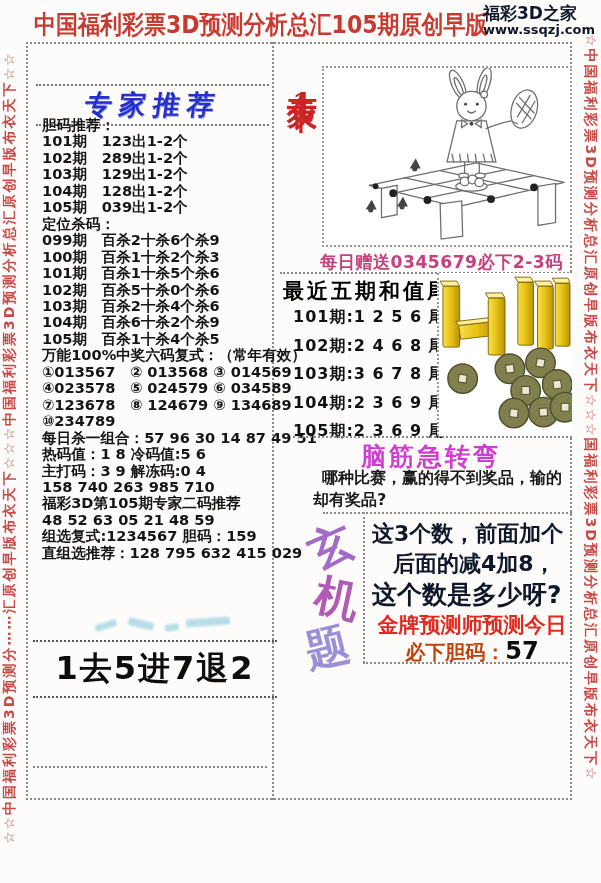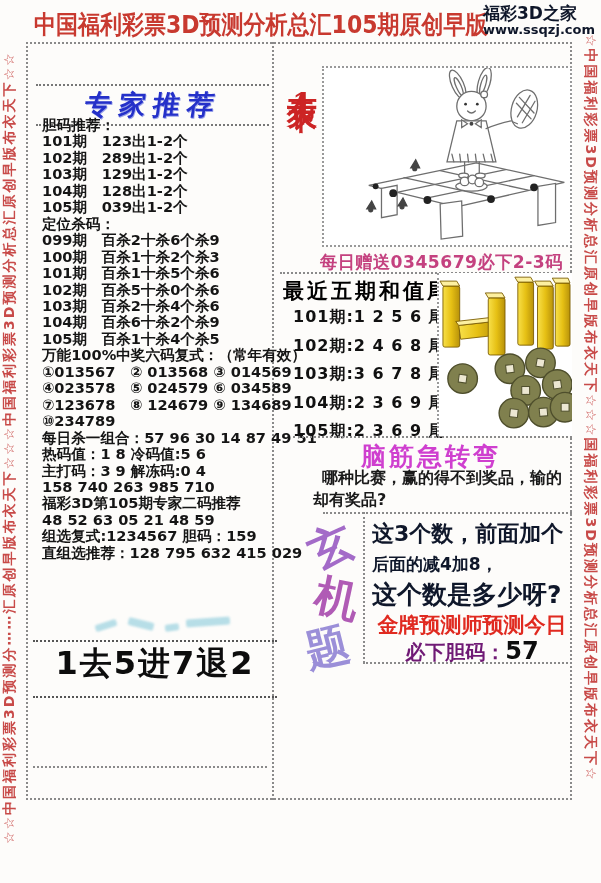--- a/index.html
+++ b/index.html
@@ -52,21 +52,21 @@
     text-shadow:1px 1px 0 #9aa2e8;
   }
   .left-lines { left:42px; top:117px; width:234px; }
   .left-lines .ln {
     font-size:14.6px; line-height:16.45px; font-weight:bold;
     white-space:nowrap; color:#151515;
   }
   .slogan-box {
     left:33px; top:640px; width:244px; height:58px;
     border-top:2px dotted #555; border-bottom:2px dotted #555;
-    display:flex; align-items:flex-start; justify-content:center;
+    display:flex; align-items:center; justify-content:center;
   }
   .slogan { font-size:32px; font-weight:bold; color:#0d0d0d; letter-spacing:2px; }
   .wm { background:#7fc6d8; opacity:.55; filter:blur(1px); border-radius:2px; }
   .left-endline { left:33px; top:766px; width:234px; }
 
   
   .buyi {
     left:284px; top:70px; width:36px; height:190px;
     writing-mode:vertical-rl; text-orientation:upright;
     font-size:30px; font-weight:bold; color:#cc2424; letter-spacing:4px;
@@ -97,25 +97,25 @@
     font-size:44px; font-weight:bold; line-height:50px; display:block;
     font-family:"DejaVu Serif","Liberation Serif",serif;
   }
   .xuanji .xc:nth-child(1){ color:#a36bc8; transform:rotate(-24deg) translateX(10px); }
   .xuanji .xc:nth-child(2){ color:#b05bb5; transform:rotate(12deg) translateX(16px); }
   .xuanji .xc:nth-child(3){ color:#9b8fd8; transform:rotate(-14deg) translateX(6px); }
   .riddle-box-left { left:363px; top:512px; height:151px; }
   .purple-lines { left:372px; top:519px; width:202px; color:#0f172a; font-weight:bold; }
   .purple-lines .pl { white-space:nowrap; }
   .purple-lines .pl:nth-child(1){ font-size:22px; line-height:30px; }
-  .purple-lines .pl:nth-child(2){ font-size:17px; line-height:30px; }
+  .purple-lines .pl:nth-child(2){ font-size:22px; line-height:30px;margin-left:21px; }
   .purple-lines .pl:nth-child(3){ font-size:25px; line-height:32px; }
   .gold-pred1 { left:372px; top:611px; width:200px; text-align:center; font-size:21px; font-weight:bold; color:#e02a20; white-space:nowrap; }
   .gold-pred2 { left:372px; top:637px; width:200px; text-align:center; white-space:nowrap; }
-  .gold-pred2 .lbl { font-size:20px; font-weight:bold; color:#701a75; }
+  .gold-pred2 .lbl { font-size:20px; font-weight:bold; color:#c2410c; }
   .gold-pred2 .val { font-size:24px; font-weight:bold; color:#0d0d0d; }
   .rline4 { left:363px; top:662px; width:209px; }
 
   svg { display:block; width:100%; height:100%; }
 </style>
 </head>
 <body>
 
 <div class="abs hdr-title">中国福利彩票3D预测分析总汇105期原创早版</div>
 <div class="abs site">

